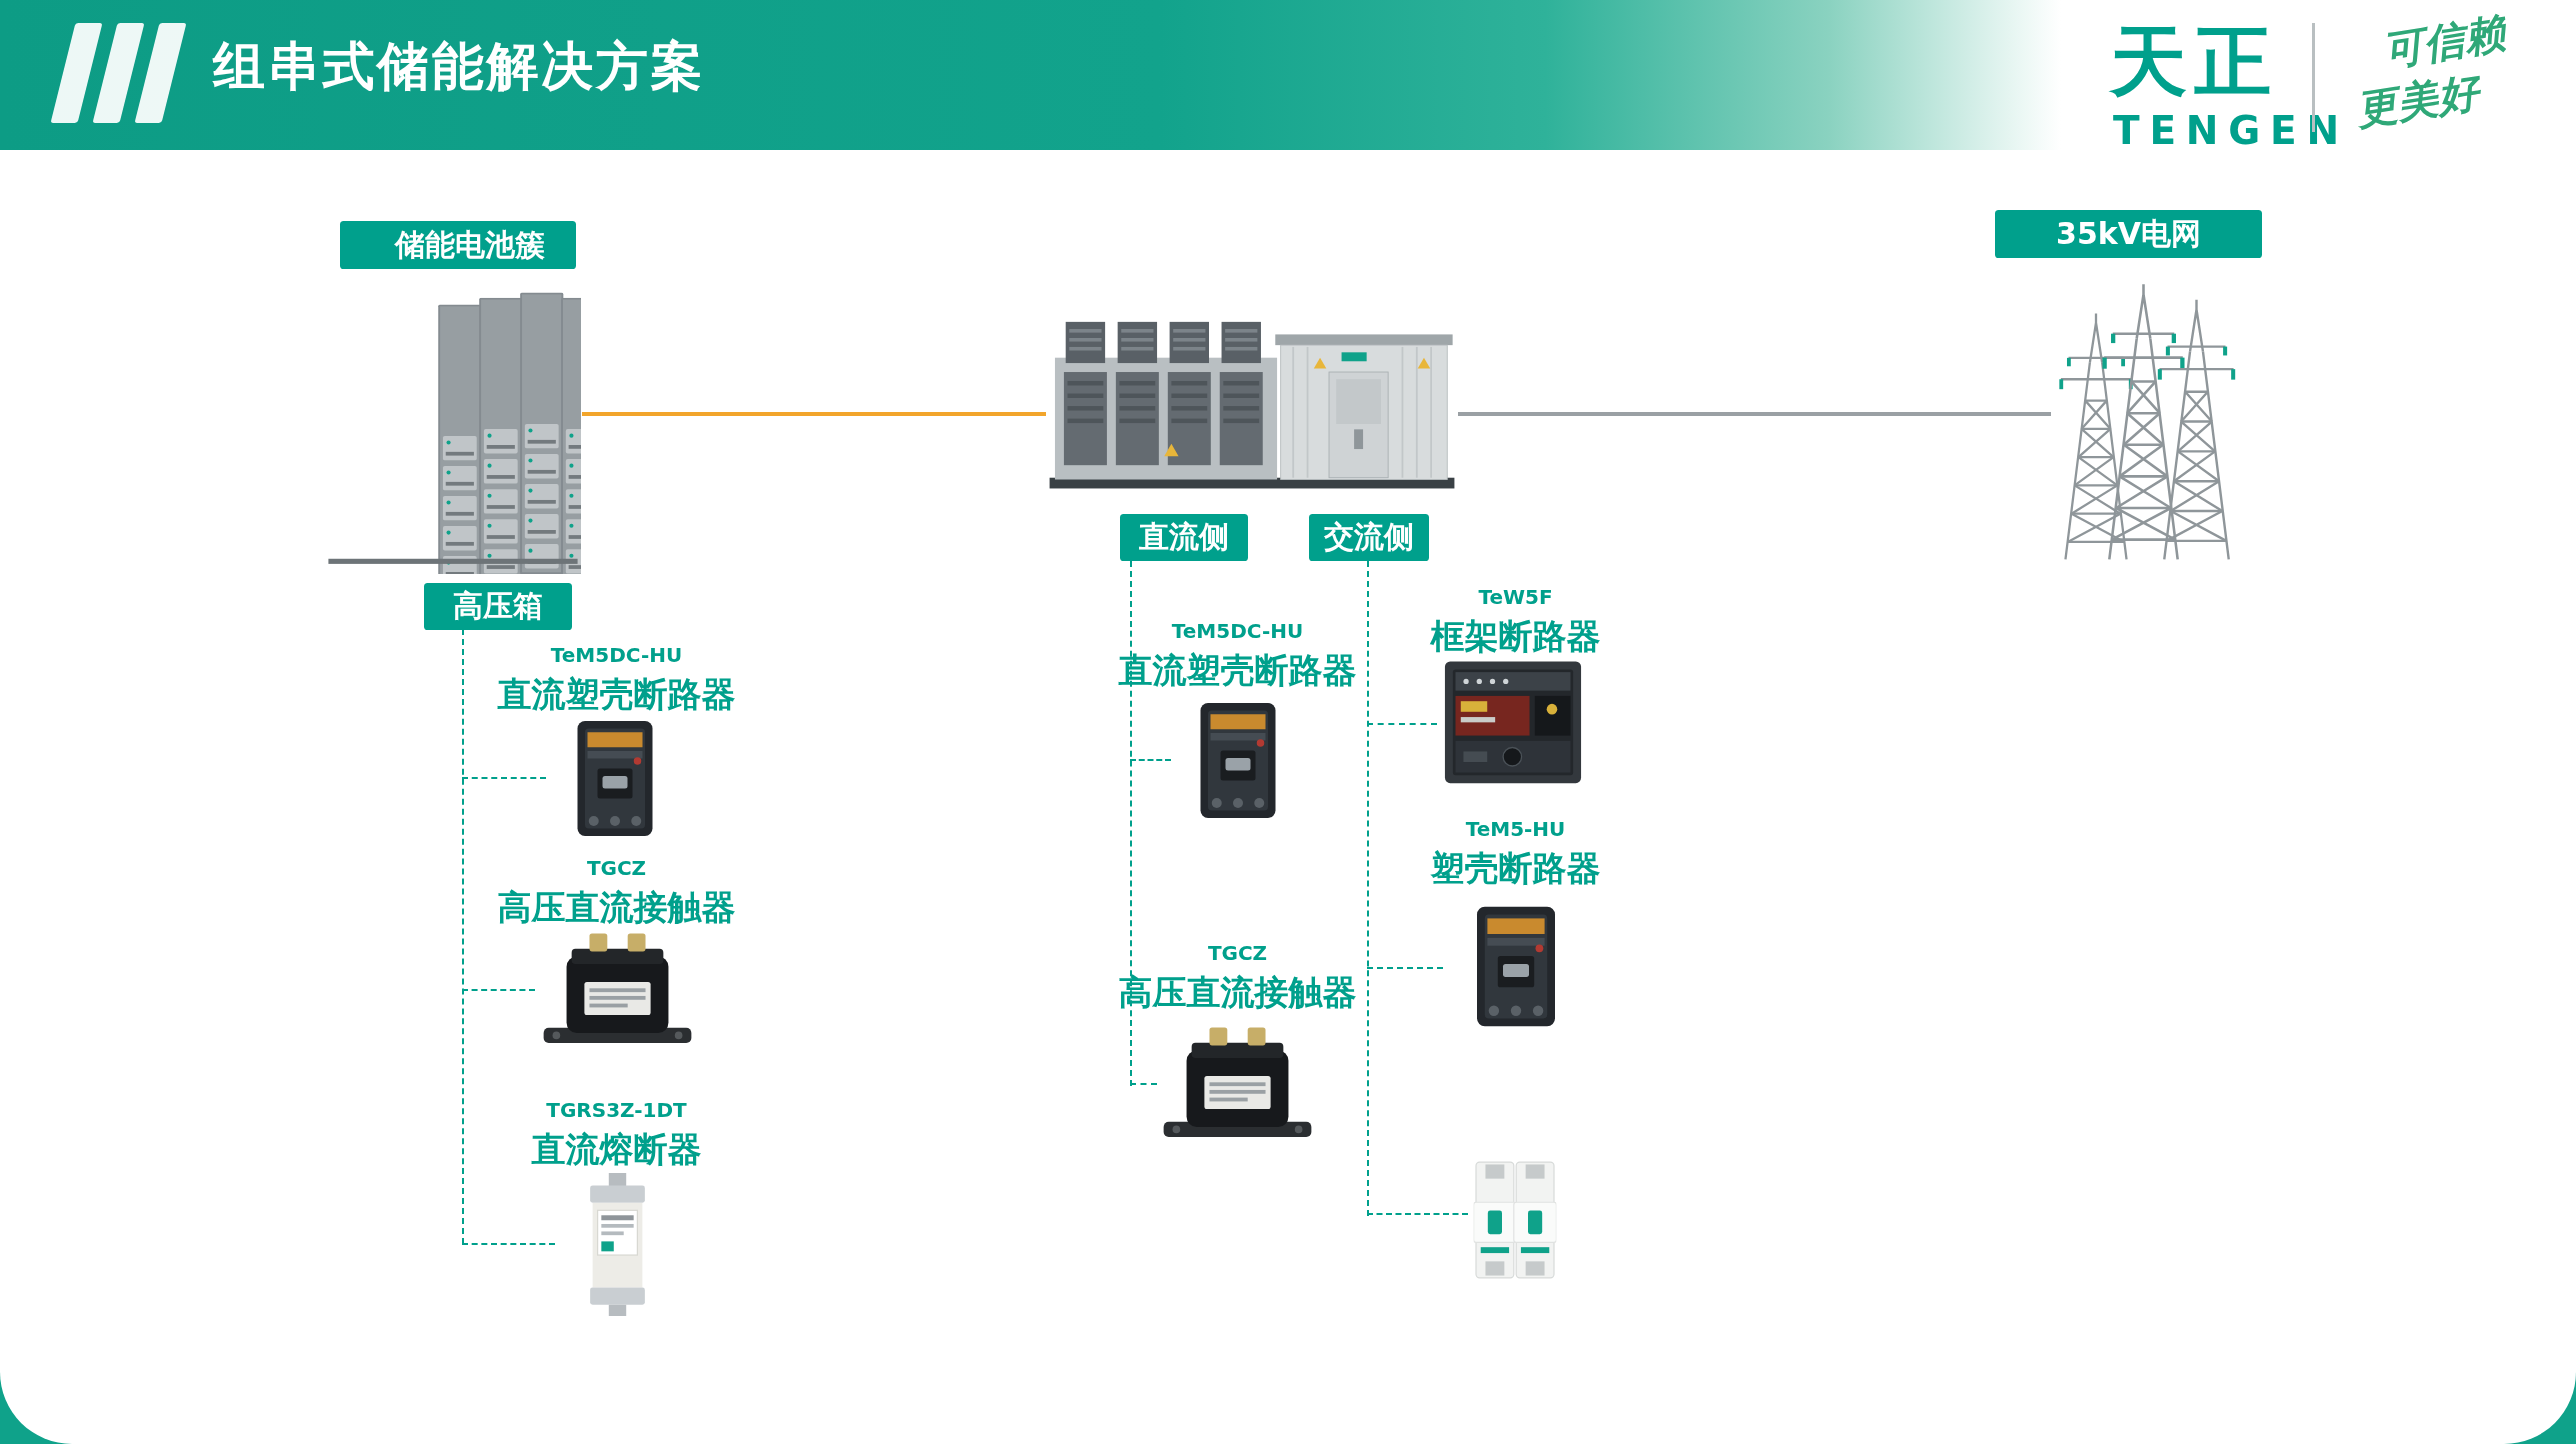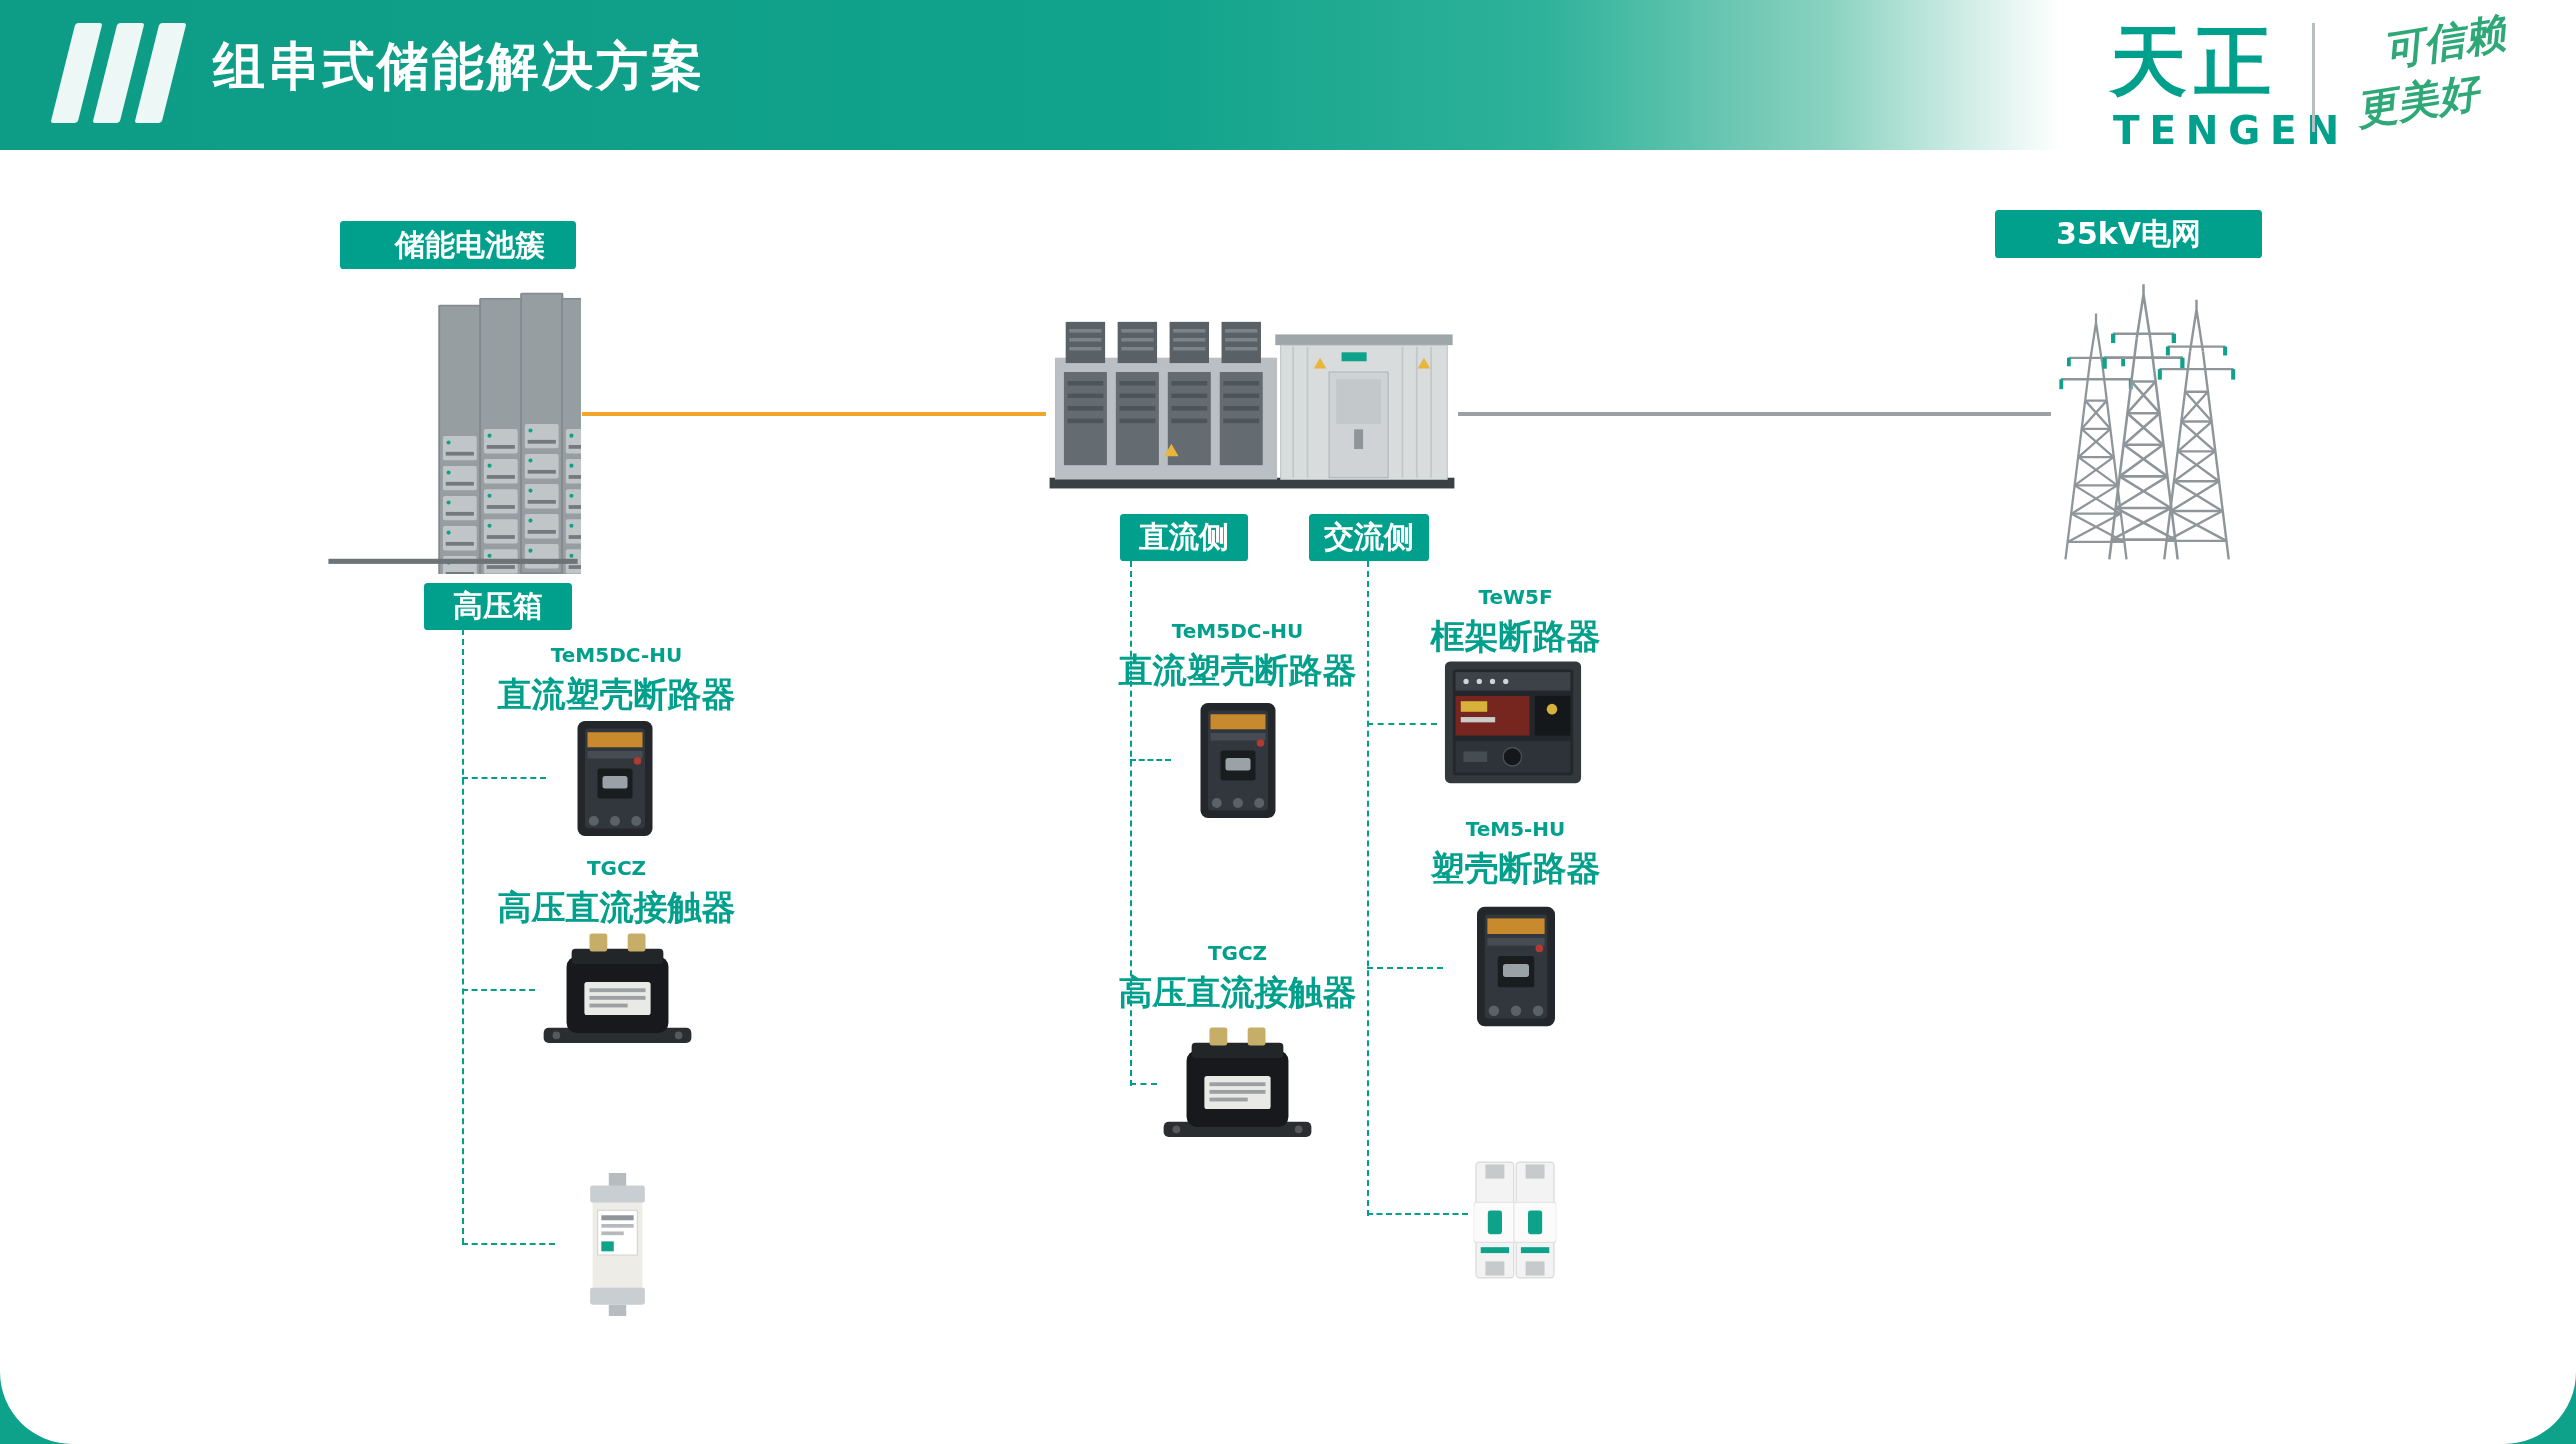--- a/index.html
+++ b/index.html
@@ -294,20 +294,24 @@
     </svg>
 
   <div class="ptext" style="left:473px; top:849px;">
     <div class="pmodel">TGCZ</div>
     <div class="pname">高压直流接触器</div>
   </div>
   <svg class="prod" style="left:537px; top:931px; width:161px; height:121px;" viewBox="0 0 120 95">
       <use href="#sym-contactor"></use>
     </svg>
 
+  <div class="ptext" style="left:473px; top:1091px;">
+    <div class="pmodel">TGRS3Z-1DT</div>
+    <div class="pname">直流熔断器</div>
+  </div>
   <svg class="prod" style="left:557px; top:1173px; width:121px; height:143px;" viewBox="0 0 80 115">
       <use href="#sym-fuse"></use>
     </svg>
 
   <div class="ptext" style="left:1094px; top:612px;">
     <div class="pmodel">TeM5DC-HU</div>
     <div class="pname">直流塑壳断路器</div>
   </div>
   <svg class="prod" style="left:1171px; top:698px; width:134px; height:125px;" viewBox="0 0 100 100">
       <use href="#sym-mccb"></use>

